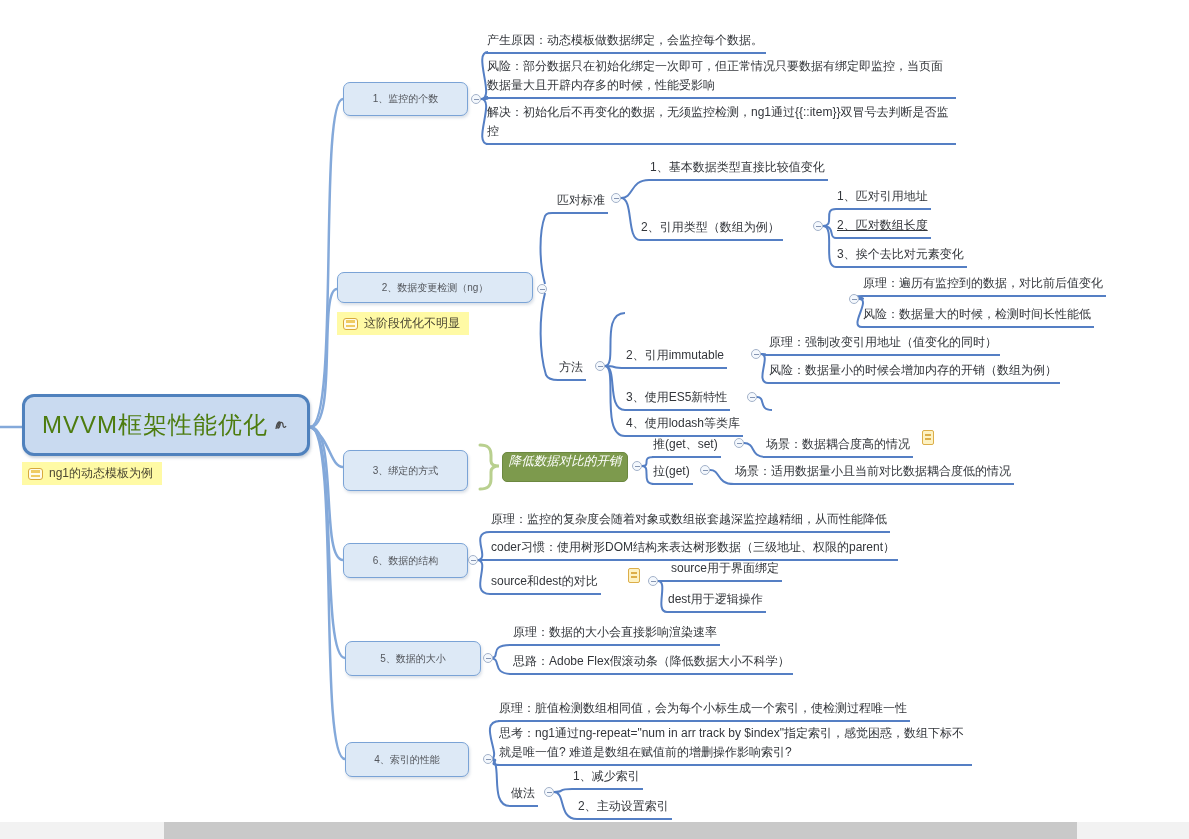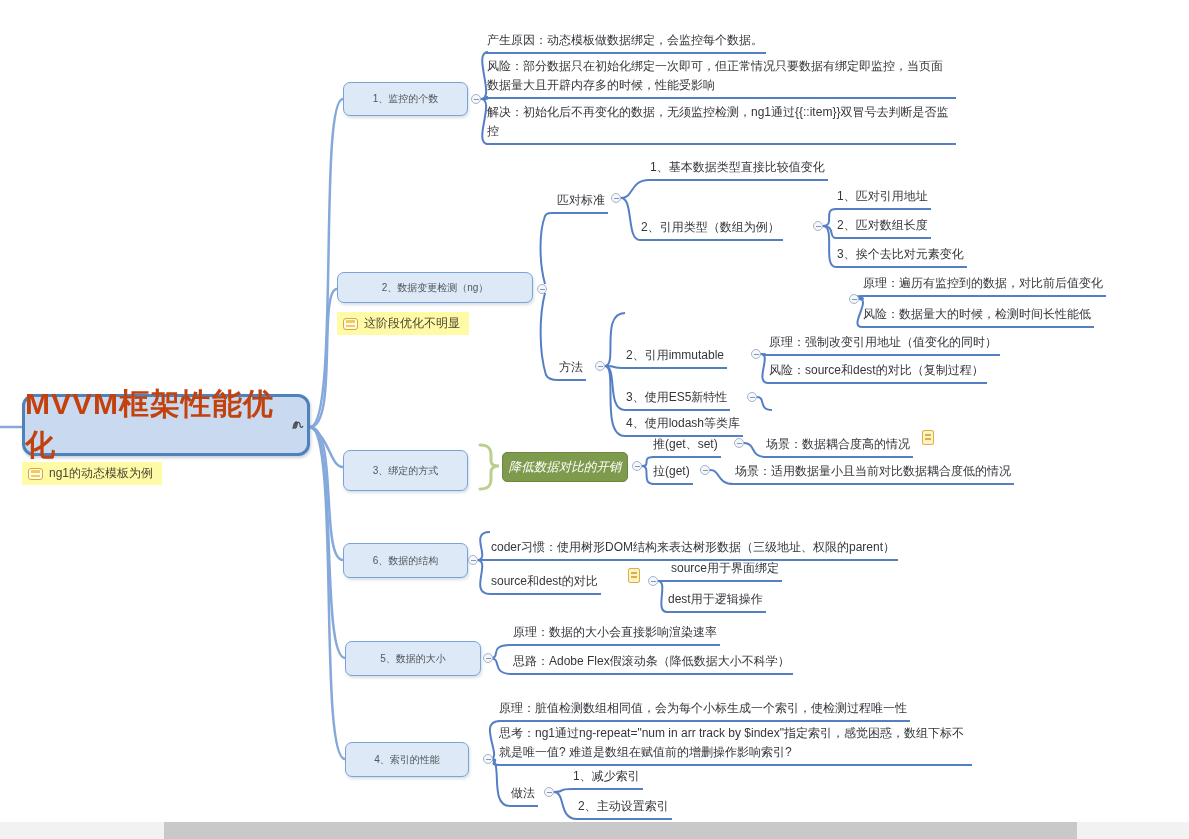--- a/index.html
+++ b/index.html
@@ -6,30 +6,30 @@
   .canvas{position:relative;width:1189px;height:839px;background:#ffffff;overflow:hidden;
           font-family:"Liberation Sans","DejaVu Sans",sans-serif;}
   .wires{position:absolute;left:0;top:0;z-index:0;}
   .fan{stroke:#84a9da;stroke-width:2.5;fill:none;}
   .cw{stroke:#557fc4;stroke-width:2;fill:none;}
   .bracket{stroke:#b9d08f;stroke-width:3;fill:none;stroke-linecap:round;}
   .root{position:absolute;left:22px;top:394px;width:288px;height:62px;z-index:2;
         display:flex;align-items:center;justify-content:center;gap:4px;
         background:#c9daf0;border:3px solid #4f81bd;border-radius:12px;
         box-shadow:1px 2px 3px rgba(100,120,150,.35);box-sizing:border-box;}
-  .root .t{font-size:30px;font-weight:bold;color:#c2410c;letter-spacing:1px;}
+  .root .t{font-size:24px;font-weight:normal;color:#4d7c0f;letter-spacing:1px;}
   .mtopic{position:absolute;display:flex;align-items:center;justify-content:center;z-index:2;
           background:#dde9f6;border:1.5px solid #7aa3d6;border-radius:7px;
           font-size:10px;color:#53565c;box-sizing:border-box;
           box-shadow:1px 2px 3px rgba(120,140,170,.28);}
   .leaf{position:absolute;font-size:12px;line-height:19px;color:#33363b;z-index:2;
         padding:0 3px 2px 1px;border-bottom:2px solid #557fc4;white-space:nowrap;}
   .leaf.wrap{white-space:normal;}
   .summary{position:absolute;left:502px;top:452px;width:124px;height:28px;z-index:2;
-           display:flex;align-items:center;justify-content:center;
+           display:flex;justify-content:center;
            background:#7d9a4d;border:1px solid #6c8840;border-radius:5px;
            color:#ffffff;font-size:12.5px;font-style:italic;}
   .chip{position:absolute;display:flex;align-items:center;gap:6px;z-index:2;
         background:#fffaa5;padding:3px 9px 3px 6px;font-size:12px;color:#4c4733;}
   .cicon{display:inline-block;width:15px;height:12px;border:1.5px solid #d8a93c;border-radius:3px;
          background:#fffbe8;position:relative;box-sizing:border-box;flex:none;}
   .cicon::before,.cicon::after{content:"";position:absolute;left:2px;right:2px;height:2.5px;background:#efcb62;}
   .cicon::before{top:1.5px;} .cicon::after{bottom:1.5px;}
   .col{position:absolute;width:10px;height:10px;border:1px solid #a3b2c9;border-radius:50%;z-index:3;
        background:#f4f8fd;box-sizing:border-box;}
@@ -144,39 +144,40 @@
   </div>
 
   <div class="leaf" style="left:486px;top:31px;">产生原因：动态模板做数据绑定，会监控每个数据。</div>
   <div class="leaf wrap" style="left:486px;top:57px;width:466px;">风险：部分数据只在初始化绑定一次即可，但正常情况只要数据有绑定即监控，当页面数据量大且开辟内存多的时候，性能受影响</div>
   <div class="leaf wrap" style="left:486px;top:103px;width:466px;">解决：初始化后不再变化的数据，无须监控检测，ng1通过{{::item}}双冒号去判断是否监控</div>
 
   <div class="leaf" style="left:556px;top:191px;">匹对标准</div>
   <div class="leaf" style="left:649px;top:158px;">1、基本数据类型直接比较值变化</div>
   <div class="leaf" style="left:640px;top:218px;">2、引用类型（数组为例）</div>
   <div class="leaf" style="left:836px;top:187px;">1、匹对引用地址</div>
-  <div class="leaf" style="left:836px;top:216px;">2、匹对数组长度</div>
+  <div class="leaf" style="left:836px;top:216px;text-decoration:underline;">2、匹对数组长度</div>
   <div class="leaf" style="left:836px;top:245px;">3、挨个去比对元素变化</div>
   <div class="leaf" style="left:558px;top:358px;">方法</div>
   <div class="leaf" style="left:862px;top:274px;">原理：遍历有监控到的数据，对比前后值变化</div>
   <div class="leaf" style="left:862px;top:305px;">风险：数据量大的时候，检测时间长性能低</div>
   <div class="leaf" style="left:625px;top:346px;">2、引用immutable</div>
   <div class="leaf" style="left:768px;top:333px;">原理：强制改变引用地址（值变化的同时）</div>
-  <div class="leaf" style="left:768px;top:361px;">风险：source和dest的对比（复制过程）</div>
+  <div class="leaf" style="left:768px;top:361px;">风险：数据量小的时候会增加内存的开销（数组为例）</div>
   <div class="leaf" style="left:625px;top:388px;">3、使用ES5新特性</div>
   <div class="leaf" style="left:625px;top:414px;">4、使用lodash等类库</div>
 
   <div class="summary">
     <span>降低数据对比的开销</span>
   </div>
   <div class="leaf" style="left:652px;top:435px;">推(get、set)</div>
   <div class="leaf" style="left:765px;top:435px;">场景：数据耦合度高的情况</div>
   <div class="leaf" style="left:652px;top:462px;">拉(get)</div>
   <div class="leaf" style="left:734px;top:462px;">场景：适用数据量小且当前对比数据耦合度低的情况</div>
 
+  <div class="leaf" style="left:490px;top:510px;">原理：监控的复杂度会随着对象或数组嵌套越深监控越精细，从而性能降低</div>
   <div class="leaf" style="left:490px;top:538px;">coder习惯：使用树形DOM结构来表达树形数据（三级地址、权限的parent）</div>
   <div class="leaf" style="left:490px;top:572px;">source和dest的对比</div>
   <div class="leaf" style="left:670px;top:559px;">source用于界面绑定</div>
   <div class="leaf" style="left:667px;top:590px;">dest用于逻辑操作</div>
 
   <div class="leaf" style="left:512px;top:623px;">原理：数据的大小会直接影响渲染速率</div>
   <div class="leaf" style="left:498px;top:699px;">原理：脏值检测数组相同值，会为每个小标生成一个索引，使检测过程唯一性</div>
 
   <div class="leaf" style="left:512px;top:652px;">思路：Adobe Flex假滚动条（降低数据大小不科学）</div>
   <div class="leaf wrap" style="left:498px;top:724px;width:470px;">思考：ng1通过ng-repeat="num in arr track by $index"指定索引，感觉困惑，数组下标不就是唯一值? 难道是数组在赋值前的增删操作影响索引?</div>

